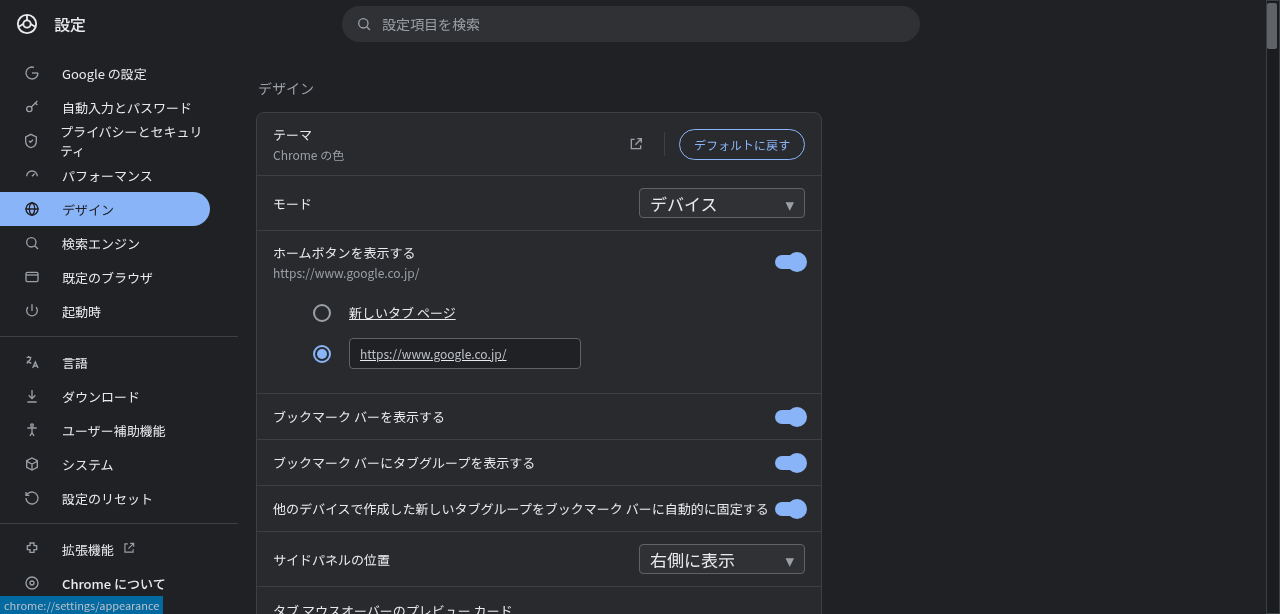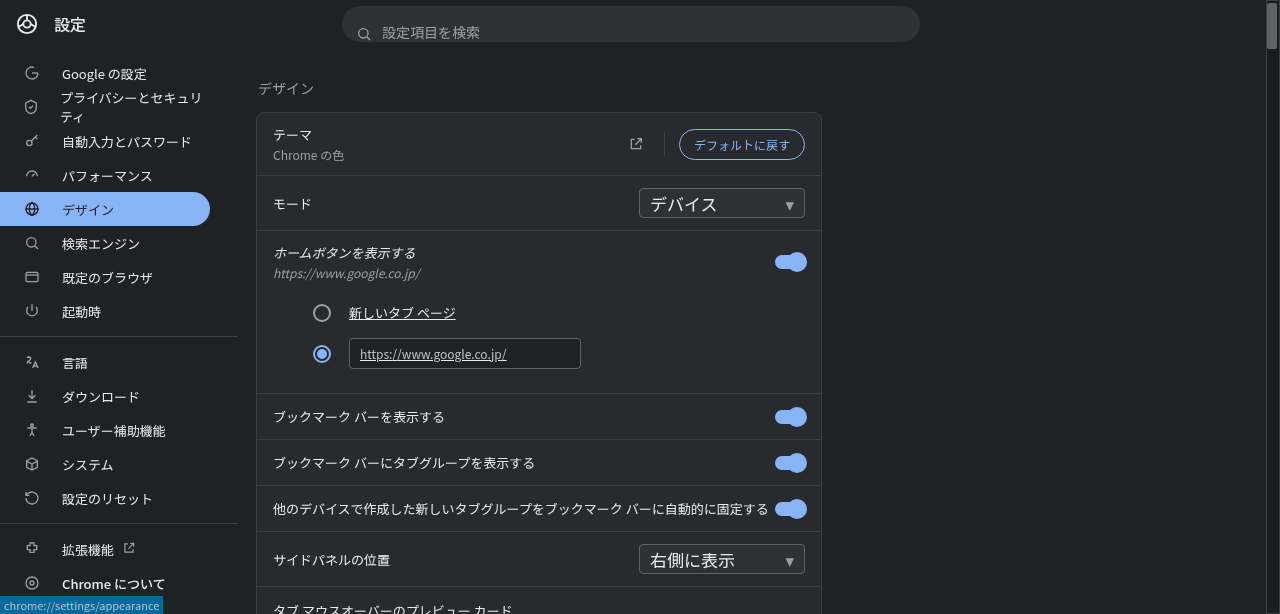--- a/index.html
+++ b/index.html
@@ -1,21 +1,21 @@
 <!DOCTYPE html>
 <html><head>
 <meta charset="utf-8">
 <style>
 * { margin: 0; padding: 0; box-sizing: border-box; font-family: "Noto Sans JP", "Roboto", Arial, sans-serif; }
 body { width: 1280px; height: 614px; background: #202124; color: #e8eaed; overflow: hidden; position: relative; }
 .topbar { display: flex; align-items: center; height: 48px; padding: 0 16px; }
 .logo { width: 22px; height: 22px; margin-right: 16px; display:flex; align-items:center; justify-content:center; }
 .page-title { font-size: 16px; font-weight: 500; color: #e8eaed; }
 .search-wrap { margin-left: 256px; flex:0 0 578px; }
-.search { display:flex; align-items:flex-end; background:#303134; border-radius:20px; height:36px; padding:0 14px; color:#9aa0a6; }
+.search { display:flex; align-items:center; background:#303134; border-radius:20px; height:36px; padding:0 14px; color:#9aa0a6; }
 .search svg{margin-right:10px;}
 .search input{background:transparent; border:none; outline:none; color:#e8eaed; font-size:14px; flex:1;}
 .search input::placeholder{color:#9aa0a6;}
 .layout{display:flex; height:calc(100% - 48px);}
 .sidebar{width:256px; padding-top:8px; display:flex; flex-direction:column;}
 .nav-item{display:flex; align-items:center; height:34px; padding-left:22px; border-radius:0 17px 17px 0; margin-right:46px; color:#e8eaed; font-size:13px; cursor:pointer;}
 .nav-item .icon{width:20px; height:20px; margin-right:20px; display:flex; align-items:center; justify-content:center; color:#9aa0a6;}
 .nav-item.selected{background:#8ab4f8; color:#202124;}
 .nav-item.selected .icon{color:#202124;}
 .sidebar hr{border:none; border-top:1px solid #3c4043; margin:8px 0 8px 0; width:238px;}
@@ -77,34 +77,34 @@
           <svg width="16" height="16" viewBox="0 0 24 24" fill="none" stroke="currentColor" stroke-width="2">
             <path d="M21 12a9 9 0 1 1-6-8.5"></path>
             <path d="M21 12h-9"></path>
           </svg>
         </span>
         <span>Google の設定</span>
       </div>
     <div class="nav-item">
         <span class="icon">
           <svg width="16" height="16" viewBox="0 0 24 24" fill="none" stroke="currentColor" stroke-width="2">
+            <circle cx="8" cy="15" r="4"></circle>
+            <path d="M11 12l9-9M17 6l3 3"></path>
+          </svg>
+        </span>
+        <span>自動入力とパスワード</span>
+      </div>
+    <div class="nav-item">
+        <span class="icon">
+          <svg width="16" height="16" viewBox="0 0 24 24" fill="none" stroke="currentColor" stroke-width="2">
             <path d="M12 2l8 4v6c0 5-3.5 9-8 10C7.5 21 4 17 4 12V6z"></path>
             <path d="M9 12l2 2 4-4"></path>
           </svg>
         </span>
         <span>プライバシーとセキュリティ</span>
-      </div>
-    <div class="nav-item">
-        <span class="icon">
-          <svg width="16" height="16" viewBox="0 0 24 24" fill="none" stroke="currentColor" stroke-width="2">
-            <circle cx="8" cy="15" r="4"></circle>
-            <path d="M11 12l9-9M17 6l3 3"></path>
-          </svg>
-        </span>
-        <span>自動入力とパスワード</span>
       </div>
     <div class="nav-item">
         <span class="icon">
           <svg width="16" height="16" viewBox="0 0 24 24" fill="none" stroke="currentColor" stroke-width="2">
             <path d="M4 14a8 8 0 1 1 16 0"></path>
             <path d="M12 14l4-4"></path>
           </svg>
         </span>
         <span>パフォーマンス</span>
       </div>
@@ -234,21 +234,21 @@
 
         <div class="row">
           <div class="row-main">モード</div>
           <div class="select">
             <span>デバイス</span>
             <span class="caret">▾</span>
           </div>
         </div>
 
         <div class="row" style="flex-wrap:wrap; padding-bottom:16px;">
-          <div class="row-main" style="flex:1 0 70%;font-style:italic;">
+          <div class="row-main" style="flex:1 0 70%;">
             <div>ホームボタンを表示する</div>
             <div class="row-sub">https://www.google.co.jp/</div>
           </div>
           <div class="toggle"></div>
           <div style="flex:1 0 100%; margin-top:14px;">
             <div class="radio-row">
               <div class="radio"></div>
               <span>新しいタブ ページ</span>
             </div>
             <div class="radio-row">

